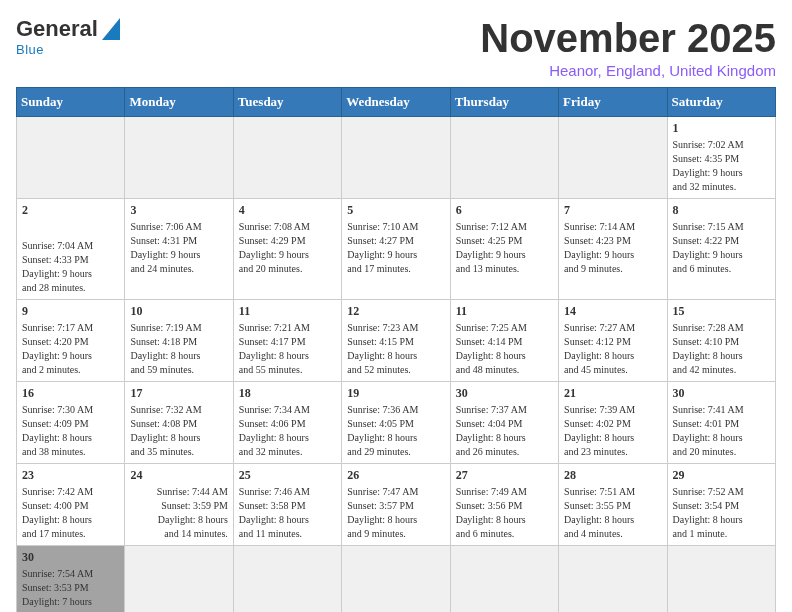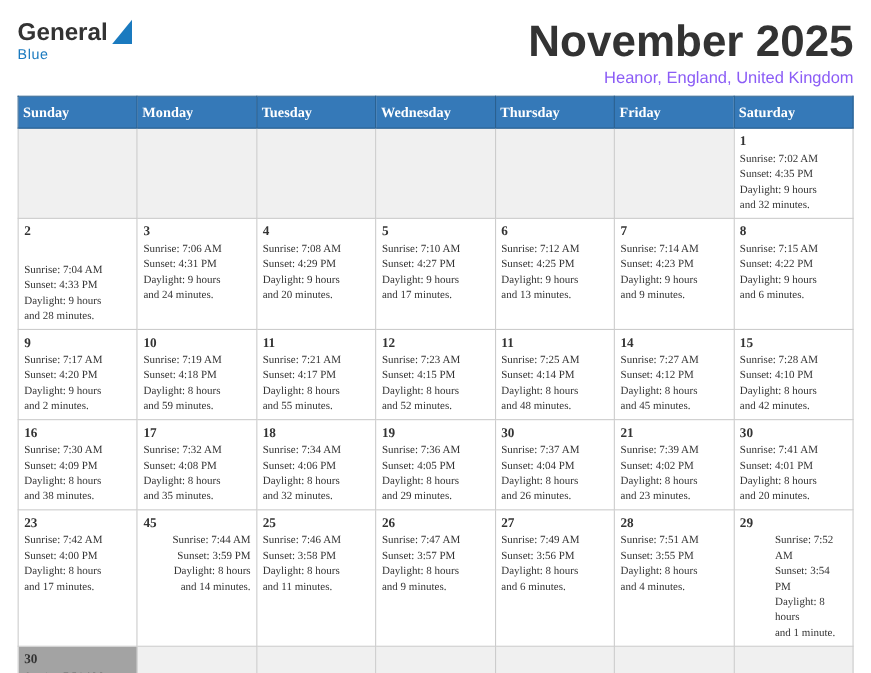--- a/index.html
+++ b/index.html
@@ -302,21 +302,21 @@
       </tr>
       <tr>
         <td>
           <span class="day-number">23</span>
           <div class="day-info" style="white-space: pre-line;">Sunrise: 7:42 AM
 Sunset: 4:00 PM
 Daylight: 8 hours
 and 17 minutes.</div>
         </td>
         <td>
-          <span class="day-number">45</span>
+          <span class="day-number">24</span>
           <div class="day-info" style="white-space: pre-line; text-align: right;">Sunrise: 7:44 AM
 Sunset: 3:59 PM
 Daylight: 8 hours
 and 14 minutes.</div>
         </td>
         <td>
           <span class="day-number">25</span>
           <div class="day-info" style="white-space: pre-line;">Sunrise: 7:46 AM
 Sunset: 3:58 PM
 Daylight: 8 hours
@@ -338,21 +338,21 @@
         </td>
         <td>
           <span class="day-number">28</span>
           <div class="day-info" style="white-space: pre-line;">Sunrise: 7:51 AM
 Sunset: 3:55 PM
 Daylight: 8 hours
 and 4 minutes.</div>
         </td>
         <td>
           <span class="day-number">29</span>
-          <div class="day-info" style="white-space: pre-line; margin-left: 32px;">Sunrise: 7:52 AM
+          <div class="day-info" style="white-space: pre-line;">Sunrise: 7:52 AM
 Sunset: 3:54 PM
 Daylight: 8 hours
 and 1 minute.</div>
         </td>
       </tr>
       <tr class="last-row">
         <td class="has-data">
           <span class="day-number">30</span>
           <div class="day-info" style="white-space: pre-line;">Sunrise: 7:54 AM
 Sunset: 3:53 PM

